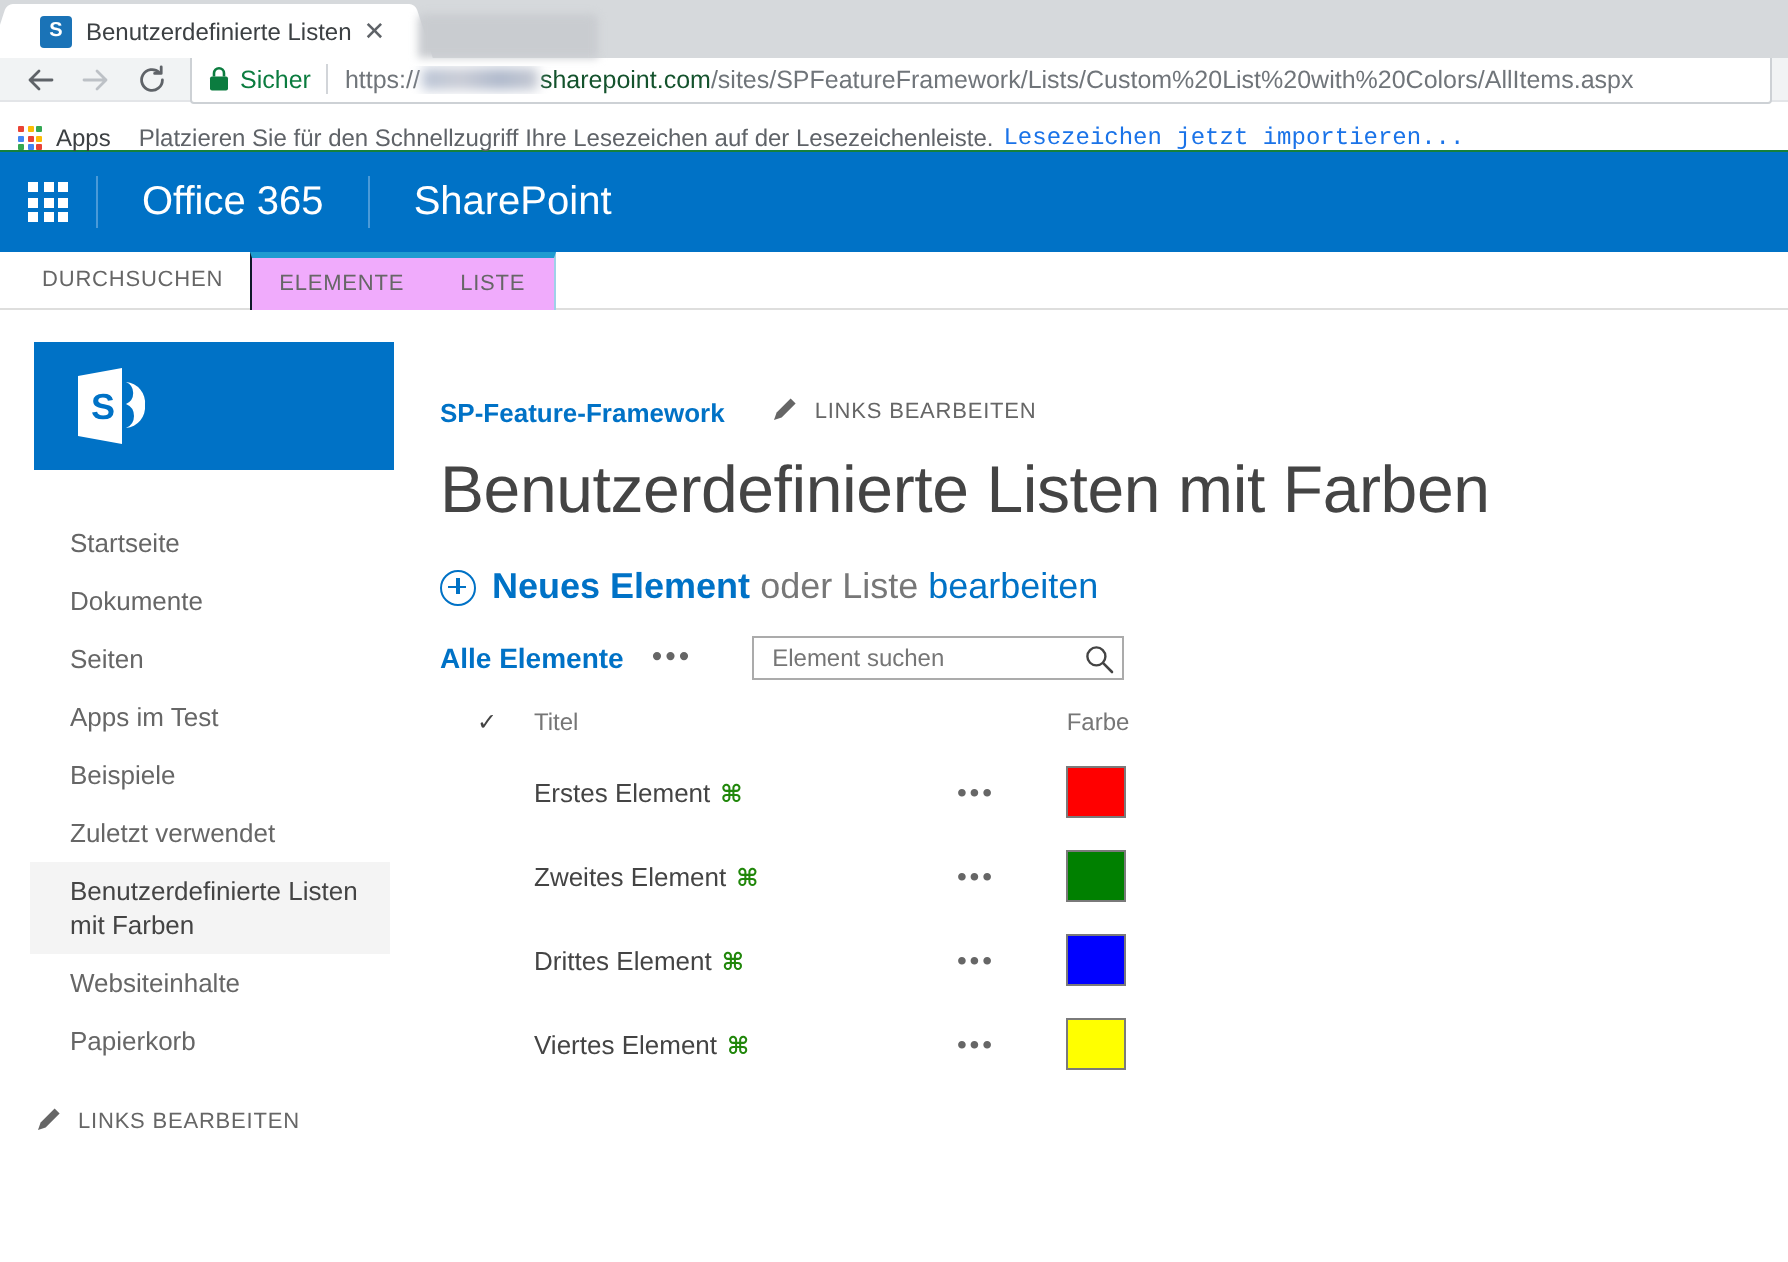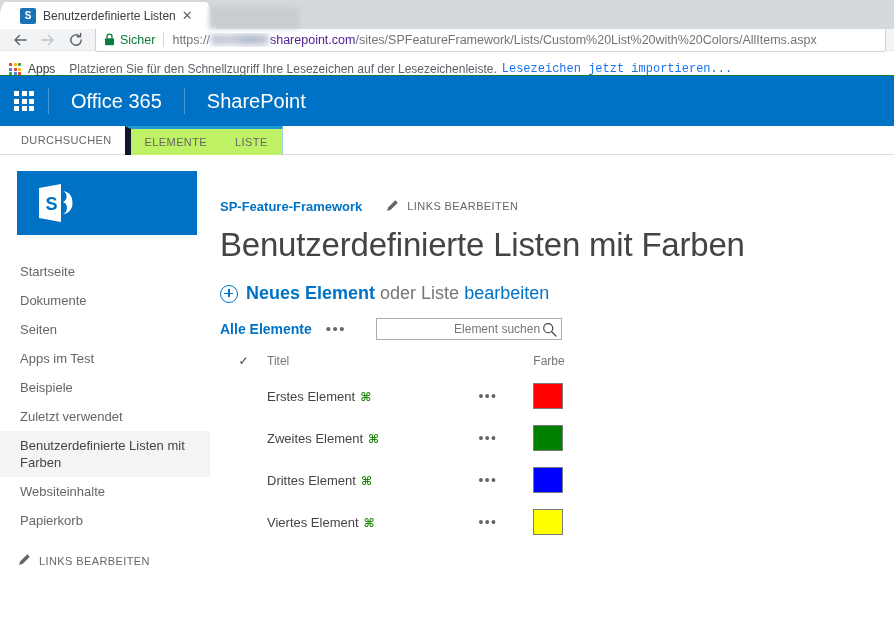--- a/index.html
+++ b/index.html
@@ -136,21 +136,21 @@
     flex: 0 0 1px;
   }
   .url-text {
     font-size: 12.5px;
     color: #70757a;
     white-space: nowrap;
     display: flex;
     align-items: center;
     overflow: hidden;
   }
-  .url-host-strong { color: #4c1d95; }
+  .url-host-strong { color: #14532d; }
   .url-blur {
     display: inline-block;
     width: 58px; height: 11px;
     background: linear-gradient(90deg,#b9c3d4,#c9ccd6,#aeb8cb,#c4c8d2);
     filter: blur(3px);
     margin: 0 1px;
     vertical-align: middle;
     border-radius: 2px;
   }
 
@@ -214,25 +214,25 @@
     display: flex; align-items: center;
     padding: 0 13px;
     font-size: 11px;
     letter-spacing: 0.4px;
     color: #666666;
     cursor: pointer;
     text-transform: uppercase;
   }
   .rtab-group {
     display: flex;
-    border-left: 6px solid #0f172a;
+    border-left: 1px solid #0f172a;
     border-right: 1px solid #9fd0e8;
     border-top: 3px solid #1f9bd1;
     margin-bottom: -1px;
-    background: #bef264;
+    background: #f0abfc;
   }
   .rtab-group .rtab { padding: 0 14px; }
 
   .body-wrap { display: flex; height: 465px; }
 
   
   .leftnav {
     width: 210px;
     flex: 0 0 210px;
     padding-top: 16px;
@@ -240,21 +240,21 @@
   }
   .site-logo {
     width: 180px; height: 64px;
     margin: 0 0 22px 17px;
     background: #0072c6;
     display: flex; align-items: center;
     position: relative;
   }
   .logo-mark { margin-left: 20px; position: relative; width: 56px; height: 42px; }
 
-  .nav-list { list-style: none; margin: 0; padding: 0; }
+  .nav-list { list-style: none; margin: 15px; padding: 0; }
   .nav-item {
     padding: 6px 12px 6px 20px;
     font-size: 13px;
     color: #666666;
     cursor: pointer;
     line-height: 17px;
   }
   .nav-item.selected {
     background: #f4f4f4;
     color: #444444;
@@ -360,21 +360,20 @@
     padding: 0 4px 0 7px;
   }
   .searchbox input {
     border: none; outline: none;
     flex: 1 1 auto;
     font-size: 12px;
     color: #a16207;
     font-family: "Liberation Sans", sans-serif;
     min-width: 0;
     background: transparent;
-    text-align: right;
   }
   .searchbox input::placeholder { color: #767676; }
   .search-ico { flex: 0 0 auto; display: flex; align-items: center; cursor: pointer; }
 
   
   .listtable {
     margin-top: 14px;
     border-collapse: collapse;
     width: 100%;
     max-width: 470px;

